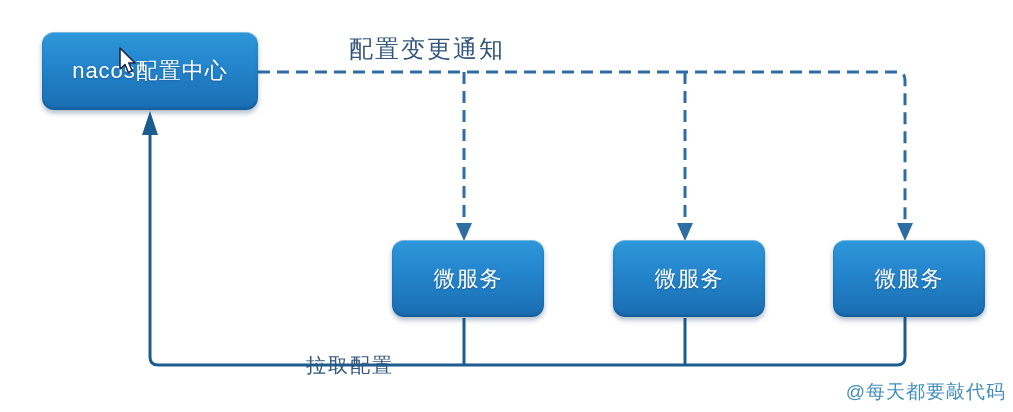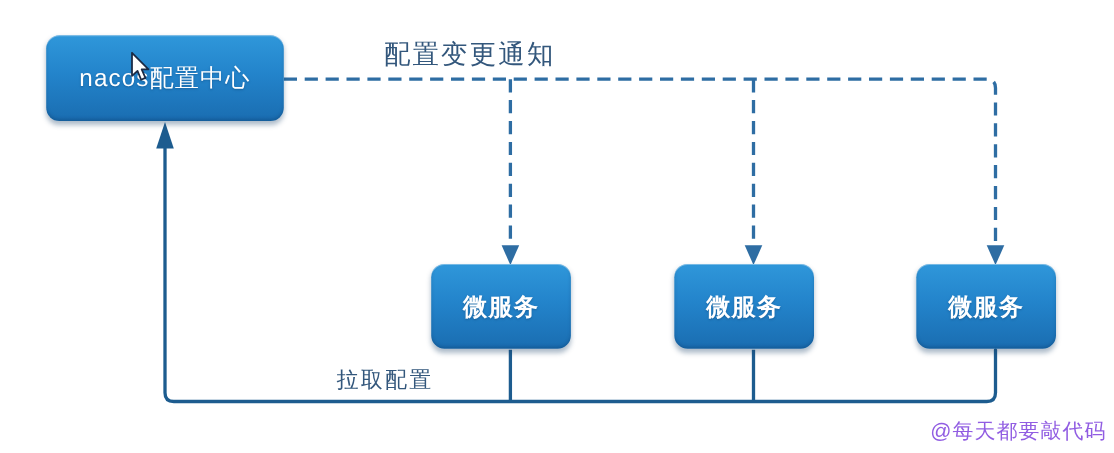--- a/index.html
+++ b/index.html
@@ -31,37 +31,37 @@
     justify-content: center;
     color: #ffffff;
     font-size: 22px;
     letter-spacing: 1px;
     text-shadow: 0 1px 2px rgba(0,40,80,0.35);
   }
   .node-config {
     left: 42px; top: 32px;
     width: 216px; height: 78px;
   }
-  .node-svc { width: 127px; height: 77px; top: 240px; font-weight: bold; }
+  .node-svc { width: 152px; height: 77px; top: 240px; }
   .node-svc-1 { left: 392px; }
   .node-svc-2 { left: 613px; }
   .node-svc-3 { left: 833px; }
   .edge-label {
     position: absolute;
     color: #33577c;
     white-space: nowrap;
   }
   .label-notify {
     left: 313px; top: 33px;
     font-size: 24px;
     letter-spacing: 2px;
     margin-left: 36px;
   }
   .label-pull {
-    left: 306px; top: 332px;
+    left: 306px; top: 352px;
     font-size: 20px;
     letter-spacing: 2px;
   }
   .cursor {
     position: absolute;
     left: 118px; top: 47px;
     width: 19px; height: 29px;
     pointer-events: none;
   }
   .watermark {
@@ -69,21 +69,21 @@
     right: 4px; top: 377px;
     height: 26px;
     font-size: 19px;
     color: #c2c2c2;
     white-space: nowrap;
   }
   .watermark .wm-overlay {
     position: absolute;
     right: 3px;
     top: 2px;
-    color: #6d28d9;
+    color: #0369a1;
     opacity: 0.75;
     letter-spacing: 1px;
   }
 </style>
 </head>
 <body>
 
 <div class="stage">
 
   <svg class="wires" viewBox="0 0 1013 412" xmlns="http://www.w3.org/2000/svg">

